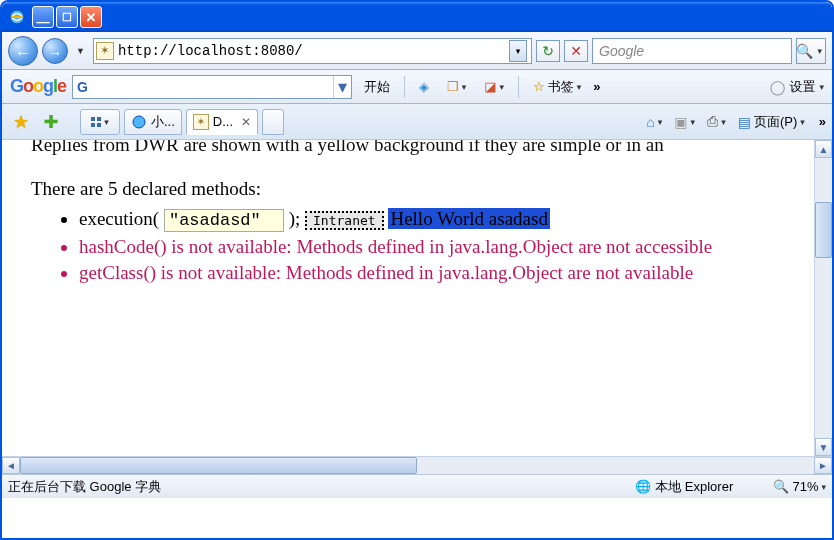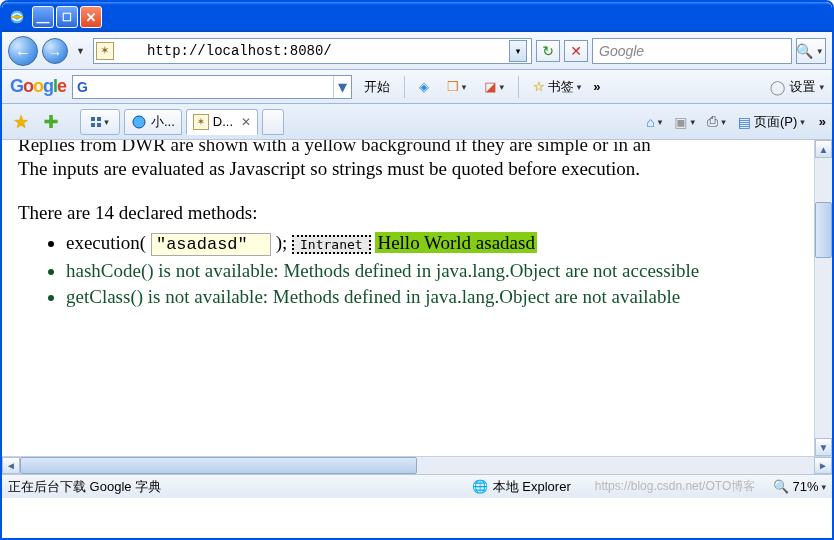--- a/index.html
+++ b/index.html
@@ -70,21 +70,21 @@
     border: 1px solid #7a9cc6; background: #fff; height: 26px;
     padding: 0 2px; gap: 4px;
   }
   .addr-icon {
     width: 18px; height: 18px; border: 1px solid #b0a060;
     background: #fff8dc; display: flex; align-items:center; justify-content:center;
     font-size: 11px; color: #886a20;
   }
   .addr-input {
     border: none; font-family: "Courier New", monospace; font-size: 14px;
-    flex: 1; outline: none; margin-left: 29px;
+    flex: 1; outline: none;
   }
   .addr-drop {
     width: 18px; height: 22px; border: 1px solid #7a9cc6;
     background: linear-gradient(to bottom,#f0f6ff,#d0e0f0);
     display:flex;align-items:center;justify-content:center; font-size:9px;
     margin-right:2px;
   }
   .refresh-btn, .stop-btn {
     width: 24px; height: 22px; border: 1px solid #7a9cc6;
     background: linear-gradient(to bottom,#fdfdfd,#e8eef7);
@@ -170,39 +170,39 @@
   }
   .tool-cluster { margin-left:auto; display:flex; align-items:center; gap:4px; }
   .tool-btn {
     height:26px; padding: 0 4px; display:flex; align-items:center; gap:3px;
     font-size:13px;
   }
   .tool-ic { font-size:14px;}
   
   .content-wrap { position:relative; height: 316px; }
   .content {
-    padding: 8px 16px;
+    padding: 8px 29px;
     font-family: "Times New Roman", serif;
     font-size: 19px; color:#000;
     height: 100%; overflow:hidden;
     border-right: 18px solid transparent;
   }
   .content p { margin-bottom: 2px; }
   .content ul { margin: 8px 0 0 48px; }
   .content li { margin: 4px 0; }
-  .content li.red { color: #14532d; }
+  .content li.red { color: #be185d; }
   .inp {
     font-family: "Courier New", monospace; font-size:17px;
     border:1px solid #aaa; background:#ffffe0; padding:1px 4px; width:120px;
   }
   .exec-btn {
     font-family: Tahoma, monospace; font-size:13px;
     border: 2px dotted #000; background:#e8e8e8; padding:0 6px;
   }
-  .result { background:#84cc16; padding:0 2px;text-align:right; }
+  .result { background:#1d4ed8; padding:0 2px;text-align:right; }
   .vscroll {
     position:absolute; right:0; top:0; width:18px; height:100%;
     background:#e8ecf4; border-left:1px solid #c5d2e6;
     display:flex; flex-direction:column;
   }
   .vscroll .arrow {
     height:18px; display:flex;align-items:center;justify-content:center;
     font-size:10px; color:#4a6a9a;
     background:linear-gradient(to bottom,#fdfdfd,#d6e2f0);
     border:1px solid #b0c2db;
@@ -224,21 +224,21 @@
   .hscroll .track { flex:1; position:relative;}
   .hscroll .hthumb {
     position:absolute; left:0; top:0; width:50%; height:100%;
     background:linear-gradient(to bottom,#dce8f8,#b8cfea);
     border:1px solid #8fabce; border-radius:2px;
   }
   
   .statusbar {
     height: 24px; border-top:1px solid #b7c8de;
     background: linear-gradient(to bottom,#f4f7fc,#e2eaf4);
-    display:flex; align-items:center; padding: 0 6px; gap: 4px;
+    display:flex; align-items:center; padding: 0 6px; gap: 26px;
     font-size:13px;
   }
   .statusbar .spacer { flex:1; }
   .statusbar .zone { display:flex; align-items:center; gap:4px; }
   .statusbar .globe { color:#2a8adf; }
   .statusbar .watermark { color:#b8b8b8; margin-left:20px; font-size:12px;}
   .statusbar .zoom { display:flex; align-items:center; gap:3px; margin-left:14px;}
 </style>
 </head>
 <body>
@@ -364,22 +364,21 @@
       <span>页面(P)</span>
         <span class="tb-caret">▾</span>
     </div>
     <span class="tb-overflow" style="margin-left:6px">»</span>
   </div>
 </div>
 
 <div class="content-wrap">
   <div class="content">
     <p style="text-decoration:line-through;text-decoration-color:transparent;opacity:.95;margin-top:-14px;white-space:nowrap;overflow:hidden"><span>Replies from DWR are shown with a yellow background if they are simple or in an</span></p>
-    <p>The inputs are evaluated as Javascript so strings must be quoted before execution.</p>
-    <p style="margin-top:22px">There are 14 declared methods:</p>
+    <p style="margin-top:22px">There are 5 declared methods:</p>
     <ul>
       <li>
         <span>execution</span>(
         <input class="inp" value="&quot;asadasd&quot;" style=""> );
         <button class="exec-btn">Intranet</button>
         <span class="result">Hello World asadasd</span>
       </li>
       <li class="red">hashCode() is not available: Methods defined in java.lang.Object are not accessible</li>
       <li class="red">getClass() is not available: Methods defined in java.lang.Object are not available</li>
     </ul>
@@ -400,19 +399,18 @@
   <div class="harrow">►</div>
 </div>
 
 <div class="statusbar">
   <span>正在后台下载 Google 字典</span>
   <span class="spacer"></span>
   <span class="zone">
     <span class="globe">🌐</span>
     <span>本地 Explorer</span>
   </span>
-  <span class="watermark">https://blog.csdn.net/OTO博客</span>
   <span class="zoom">
     <span>🔍</span>
     <span>71%</span>
     <span class="tb-caret">▾</span>
   </span>
 </div>
 
 </body></html>

